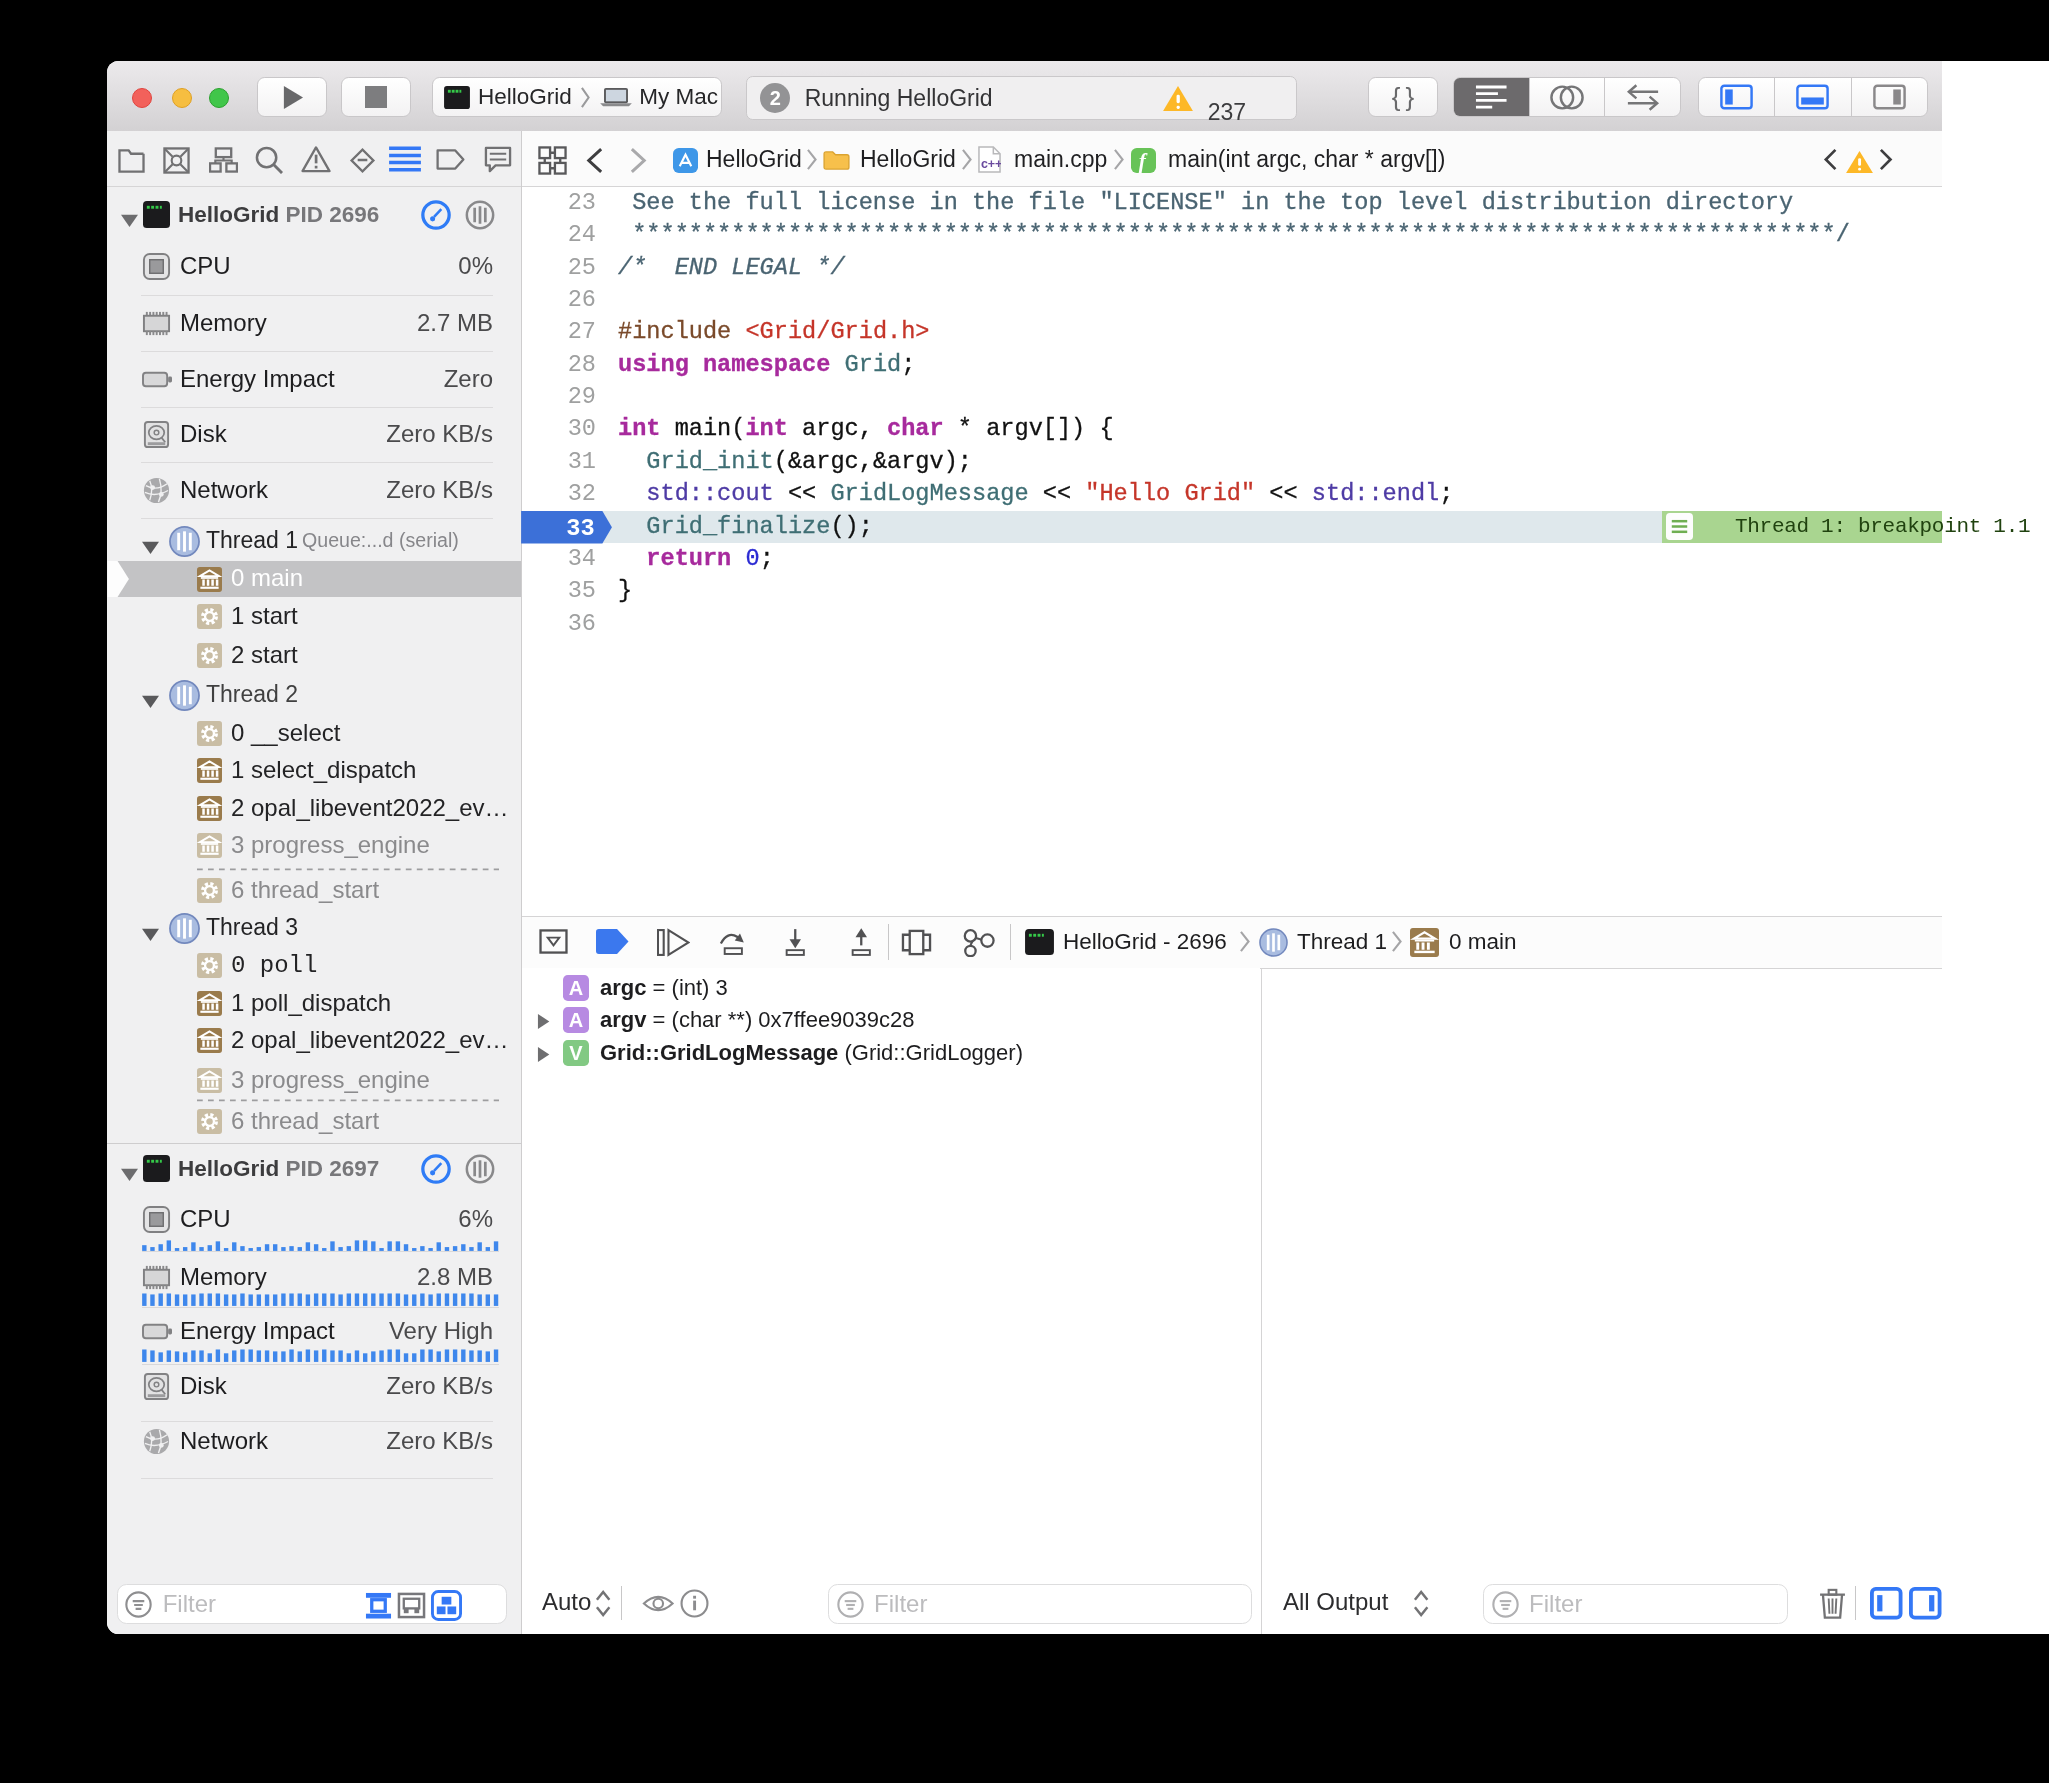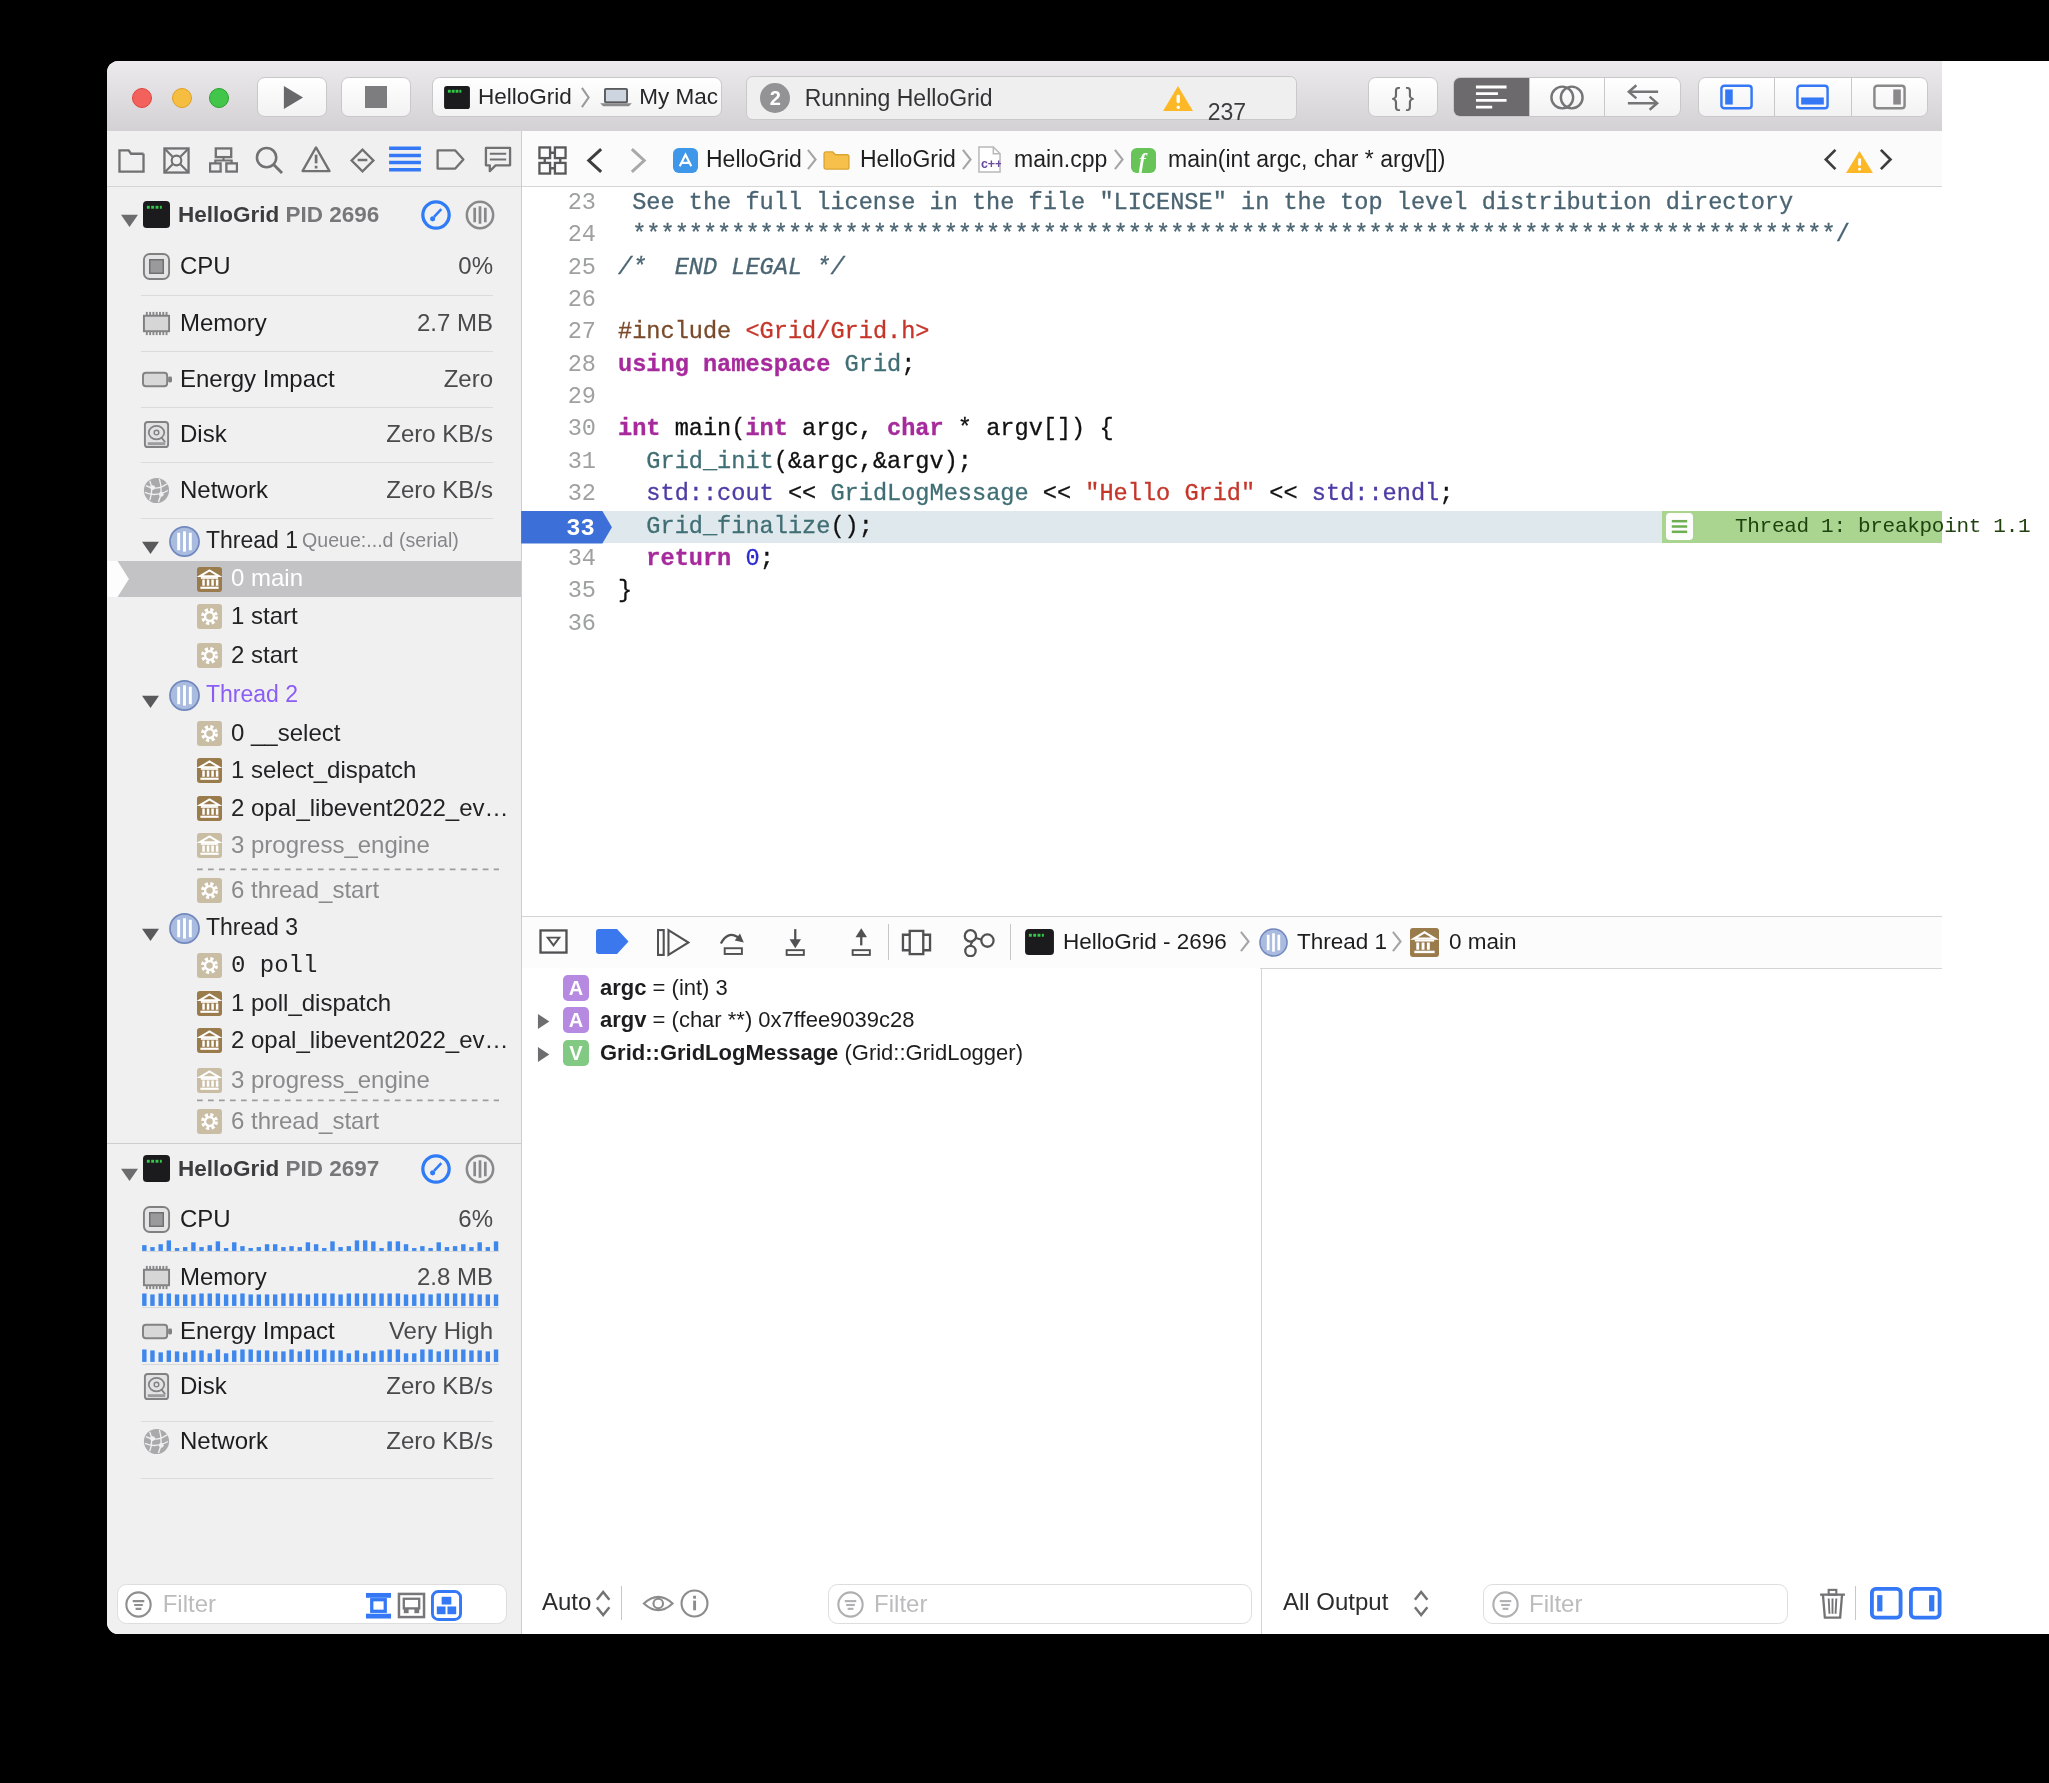--- a/index.html
+++ b/index.html
@@ -387,21 +387,21 @@
             <polygon points="2,3 20,3 11,16" fill="#59595b"></polygon>
           </svg></div>
         <div class="abs" style="left:62px;top:2.9px;"><svg width="31" height="31" style="flex:none" viewBox="0 0 32 32">
             <circle cx="16" cy="16" r="15" fill="#a9bce0" stroke="#7288bd" stroke-width="1.8"></circle>
             <g stroke="#fff" stroke-width="3">
               <line x1="10" y1="7" x2="10" y2="25"></line>
               <line x1="16" y1="5.5" x2="16" y2="26.5"></line>
               <line x1="22" y1="7" x2="22" y2="25"></line>
             </g>
           </svg></div>
-        <span class="abs" style="left:99px;top:3.8px;color:#8b5cf6;font-size:23px;">Thread 2</span>
+        <span class="abs" style="left:99px;top:3.8px;color:#404040;font-size:23px;">Thread 2</span>
       </div>
 <div class="srow" style="top:528px;">
         <div class="abs" style="left:90px;top:5.7px;"><svg width="25" height="25" style="flex:none" viewBox="0 0 26 26">
             <rect width="26" height="26" rx="3" fill="#c9bda4"></rect>
             <circle cx="13" cy="13" r="7" fill="none" stroke="#fff" stroke-width="3.6" stroke-dasharray="3.2,2.4"></circle>
             <circle cx="13" cy="13" r="4.6" fill="none" stroke="#fff" stroke-width="2.4"></circle>
           </svg></div>
         <span class="abs" style="left:124px;color:#232325;">0 __select</span>
       </div>
 <div class="srow" style="top:565px;">

